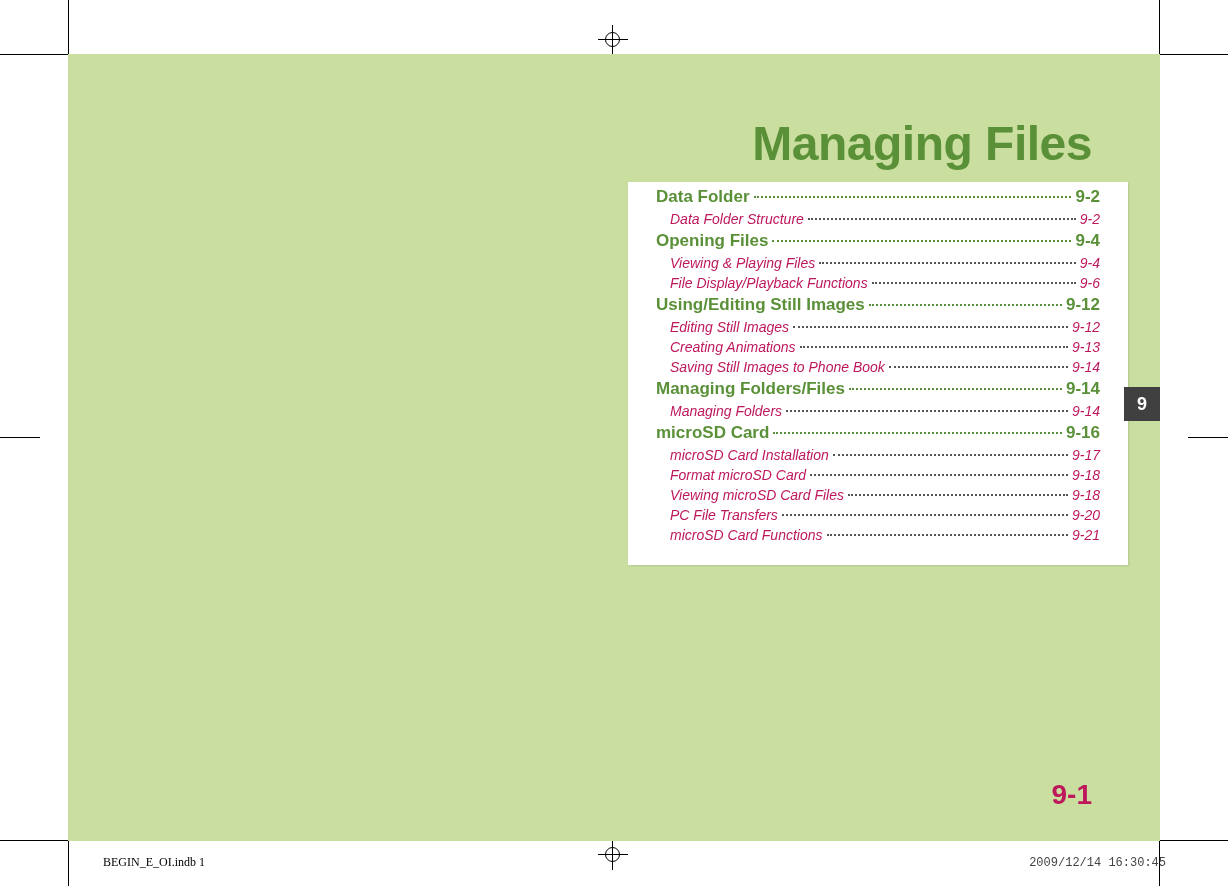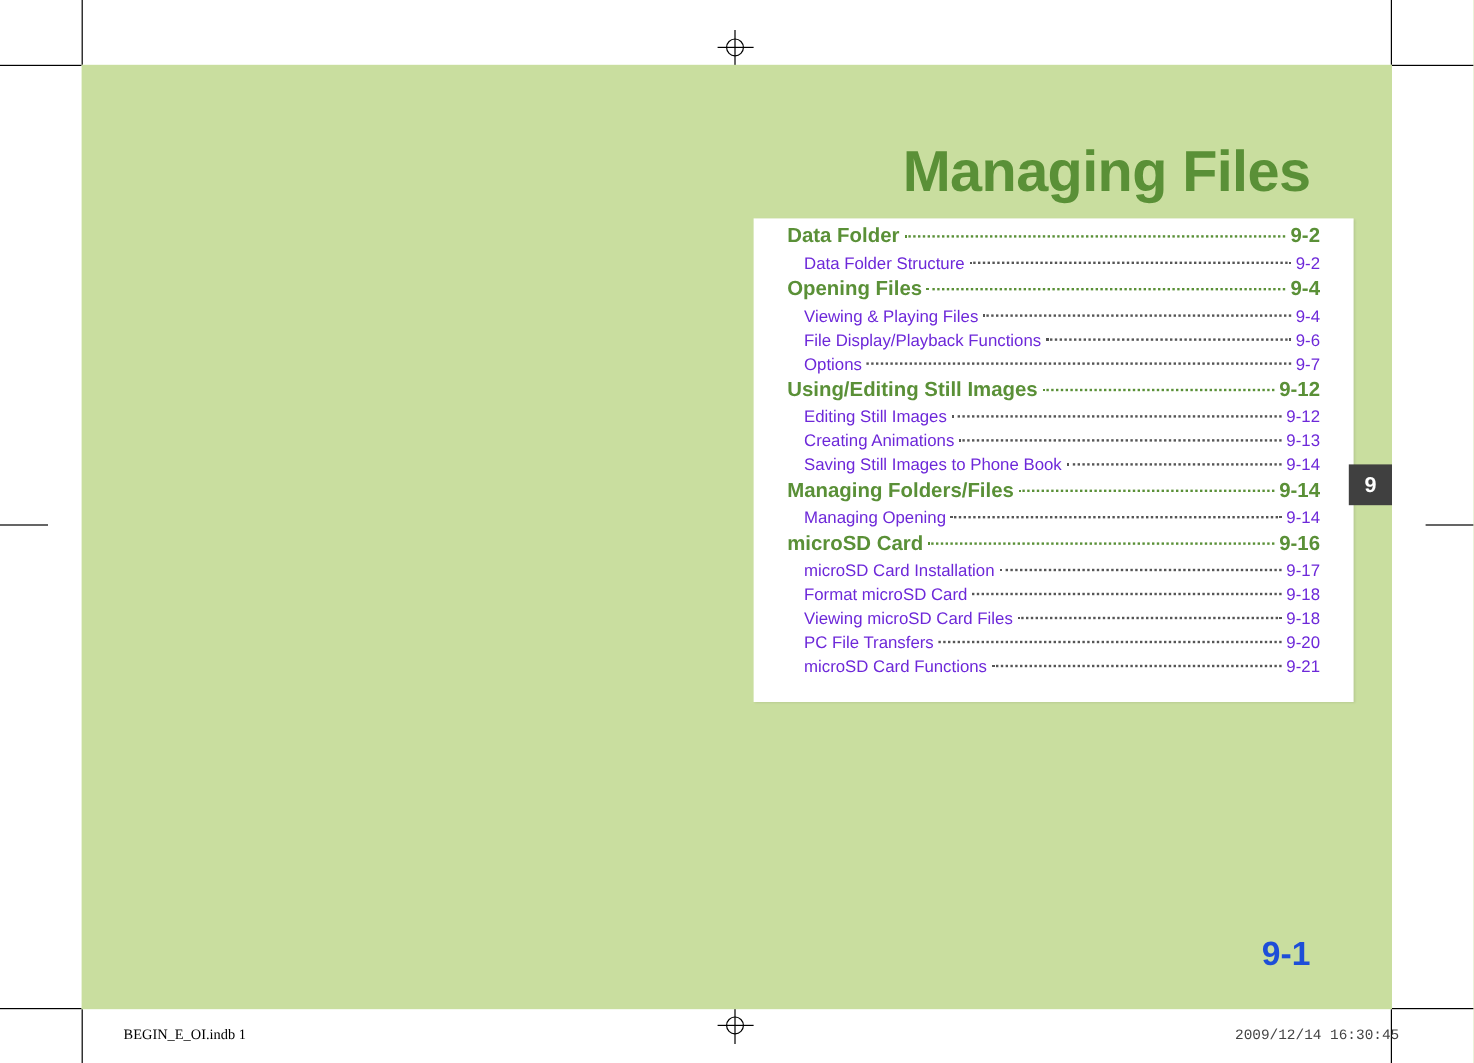--- a/index.html
+++ b/index.html
@@ -75,23 +75,24 @@
     align-items: baseline;
     color: #5a9037;
     font-weight: bold;
     font-size: 17px;
     margin-top: 4px;
   }
   .section:first-child { margin-top: 0; }
   .sub {
     display: flex;
     align-items: baseline;
-    color: #6d28d9;
+    color: #be185d;
     font-size: 14px;
     margin: 4px 0 0 14px;
+    font-style: italic;
   }
   .label { white-space: nowrap; }
   .dots {
     flex: 1;
     border-bottom: 2px dotted currentColor;
     margin: 0 4px;
     position: relative;
     top: -4px;
   }
   .sub .dots { border-bottom: 2px dotted #555; }
@@ -108,21 +109,21 @@
     font-size: 18px;
     font-weight: bold;
     display: flex;
     align-items: center;
     justify-content: center;
   }
   .page-num {
     position: absolute;
     right: 68px;
     bottom: 30px;
-    color: #1d4ed8;
+    color: #be185d;
     font-size: 28px;
     font-weight: bold;
   }
   .footer-left {
     position: absolute;
     left: 62px; bottom: 16px;
     font-size: 12px;
     font-family: Liberation Serif, serif;
     color: #000000;
     margin-left: 41px;
@@ -180,25 +181,20 @@
     <div class="sub">
       <span class="label">Viewing &amp; Playing Files</span>
       <span class="dots"></span>
       <span class="pg">9-4</span>
     </div>
     <div class="sub">
       <span class="label">File Display/Playback Functions</span>
       <span class="dots"></span>
       <span class="pg">9-6</span>
     </div>
-    <div class="sub">
-      <span class="label">Options</span>
-      <span class="dots"></span>
-      <span class="pg">9-7</span>
-    </div>
 
     <div class="section">
       <span class="label">Using/Editing Still Images</span>
       <span class="dots"></span>
       <span class="pg">9-12</span>
     </div>
     <div class="sub">
       <span class="label">Editing Still Images</span>
       <span class="dots"></span>
       <span class="pg">9-12</span>
@@ -213,21 +209,21 @@
       <span class="dots"></span>
       <span class="pg">9-14</span>
     </div>
 
     <div class="section">
       <span class="label">Managing Folders/Files</span>
       <span class="dots"></span>
       <span class="pg">9-14</span>
     </div>
     <div class="sub">
-      <span class="label">Managing Opening</span>
+      <span class="label">Managing Folders</span>
       <span class="dots"></span>
       <span class="pg">9-14</span>
     </div>
 
     <div class="section">
       <span class="label">microSD Card</span>
       <span class="dots"></span>
       <span class="pg">9-16</span>
     </div>
     <div class="sub">

